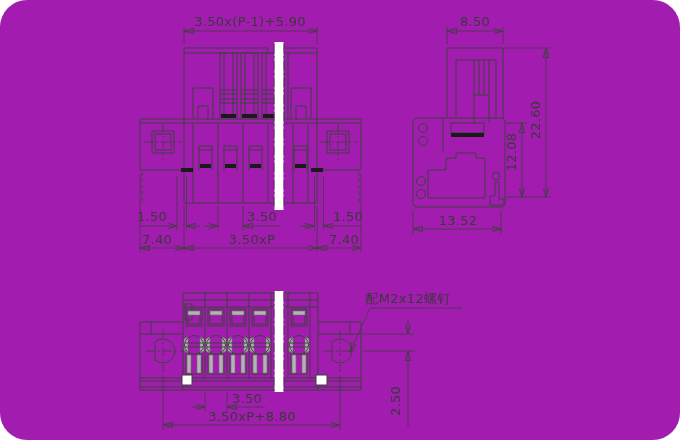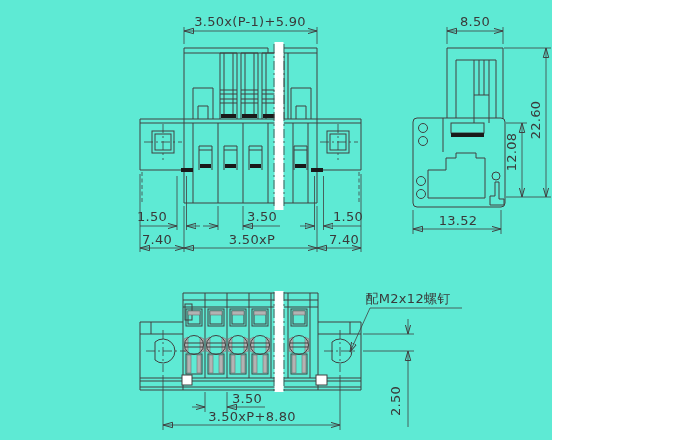--- a/index.html
+++ b/index.html
@@ -1,16 +1,16 @@
 <!DOCTYPE html>
 <html><head>
 <meta charset="utf-8">
 <style>
   html,body{margin:0;padding:0;background:#fff;}
-  #stage{position:relative;width:552px;height:440px;background:#5eead4;overflow:hidden;}
+  #stage{position:relative;width:680px;height:440px;background:#a21caf;overflow:hidden;border-radius:27px;}
   #dwg{position:absolute;left:0;top:0;}
   #dwg line,#dwg path,#dwg rect,#dwg circle,#dwg polygon,#dwg polyline{
     stroke:#404040;fill:none;stroke-width:1;stroke-linecap:butt;}
   #dwg .dark{fill:#1a1a1a;stroke:none;}
   #dwg .gray{fill:#b3b3b3;stroke:#707070;stroke-width:.6;}
   #dwg .wht{fill:#ffffff;stroke:none;}
   #dwg .stp{fill:#ffffff;}
   #dwg .cl{stroke-dasharray:9 3 2 3;stroke-width:.8;}
   #dwg .hid{stroke-dasharray:4 2.5;stroke-width:.8;}
   #dwg .dim{stroke-width:.8;}

